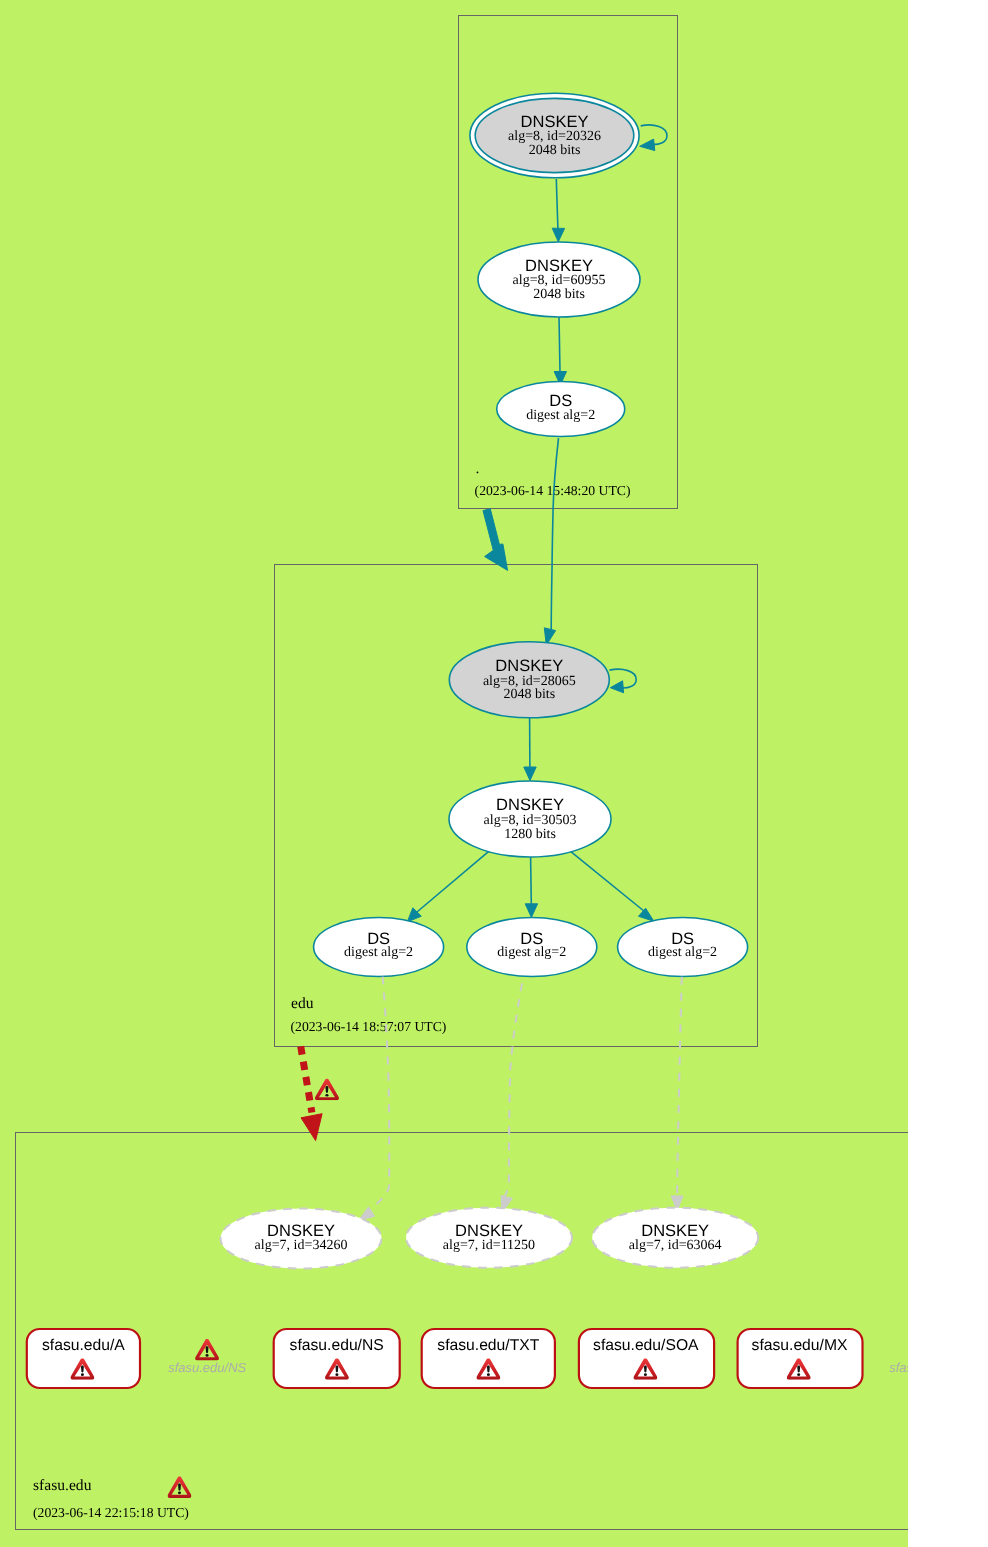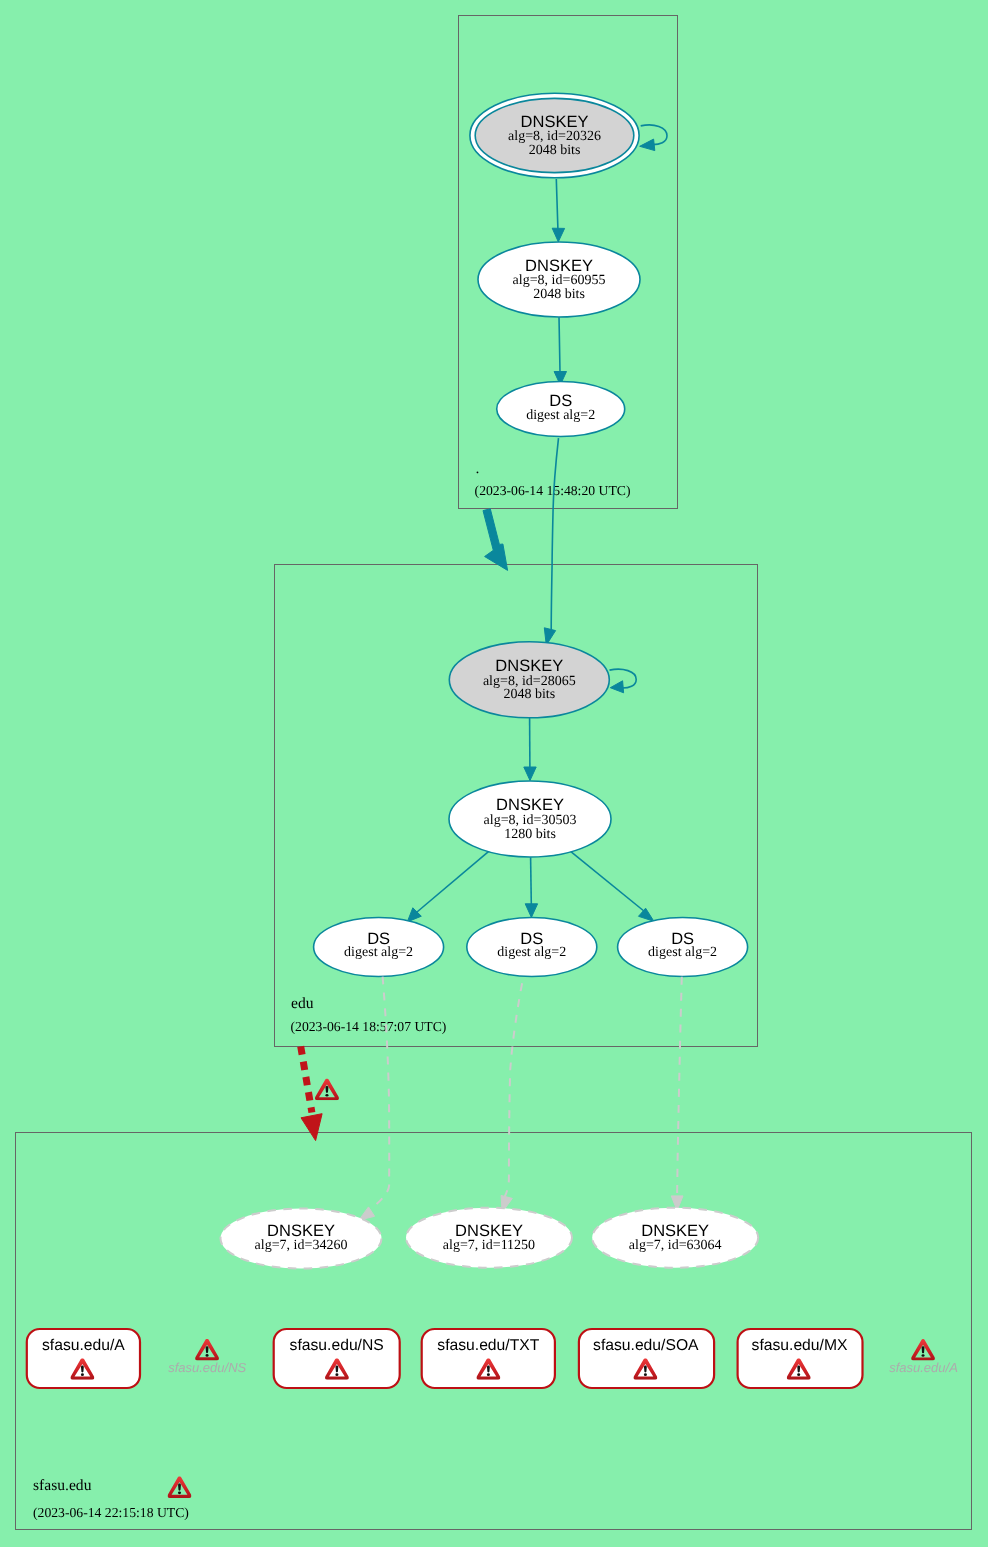--- a/index.html
+++ b/index.html
@@ -1,17 +1,17 @@
 <!DOCTYPE html>
 <html><head>
 <meta charset="utf-8">
 <title>DNSSEC Authentication Chain</title>
 <style>
   html,body{margin:0;padding:0;background:#ffffff;-webkit-font-smoothing:antialiased;text-rendering:geometricPrecision;}
-  #page{position:relative;width:988px;height:1547px;background:#86efac;overflow:hidden;}
+  #page{position:relative;width:908px;height:1547px;background:#bef264;overflow:hidden;}
   svg#diagram{display:block;width:988px;height:1547px;}
   .zone-box{fill:none;stroke:#666666;stroke-width:1;}
   .ell-secure{fill:#ffffff;stroke:#0a879c;stroke-width:1.6;}
   .ell-ksk{fill:#d3d3d3;stroke:#0a879c;stroke-width:1.6;}
   .ell-ksk-outer{fill:#ffffff;stroke:#0a879c;stroke-width:1.6;}
   .ell-bogus{fill:#ffffff;stroke:#cccccc;stroke-width:2;stroke-dasharray:8.5,7.5;}
   .rr-bogus{fill:#ffffff;stroke:#bd1014;stroke-width:2.2;}
   .e-secure{fill:none;stroke:#0a879c;stroke-width:1.6;}
   .e-bogus{fill:none;stroke:#cccccc;stroke-width:2;stroke-dasharray:8,8;}
   .e-red{fill:none;stroke:#c01419;stroke-width:7;stroke-dasharray:8.5,7;}

